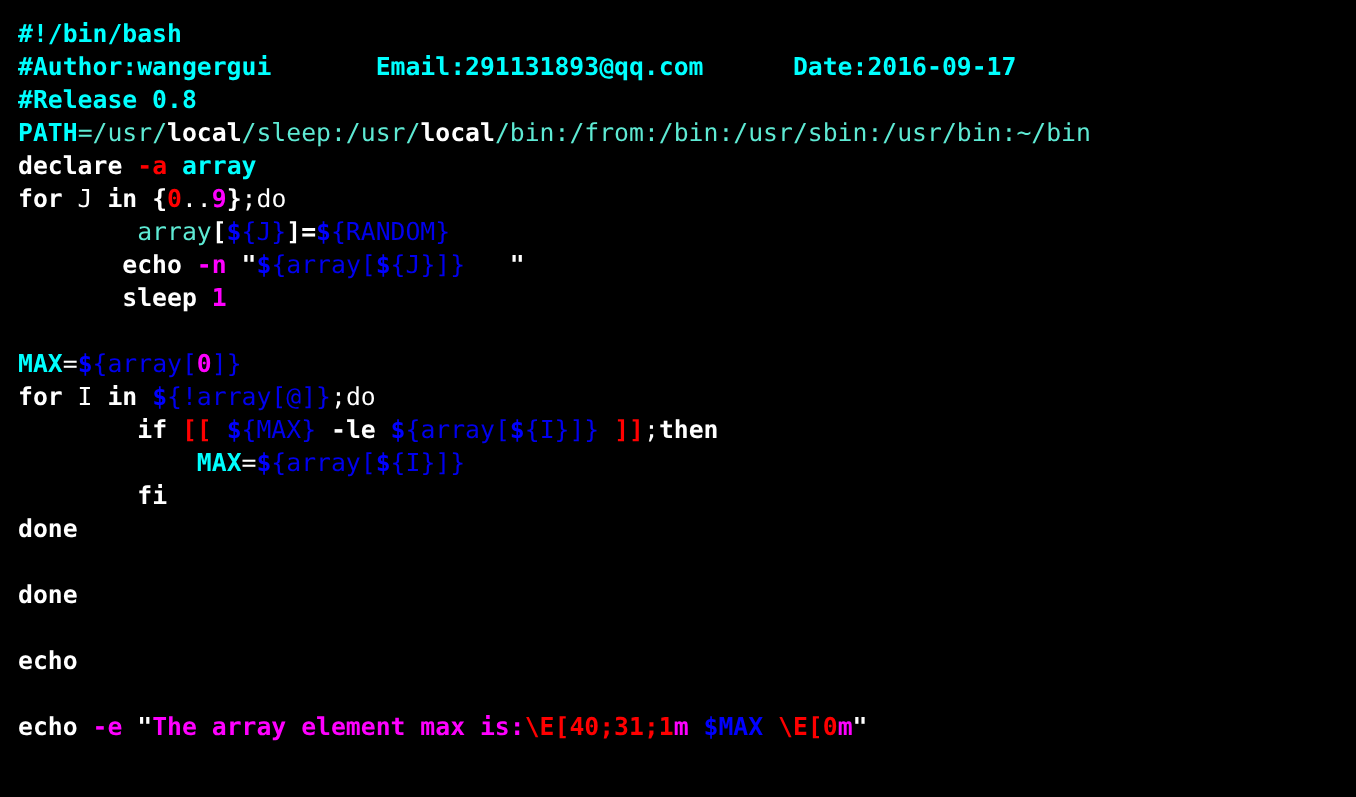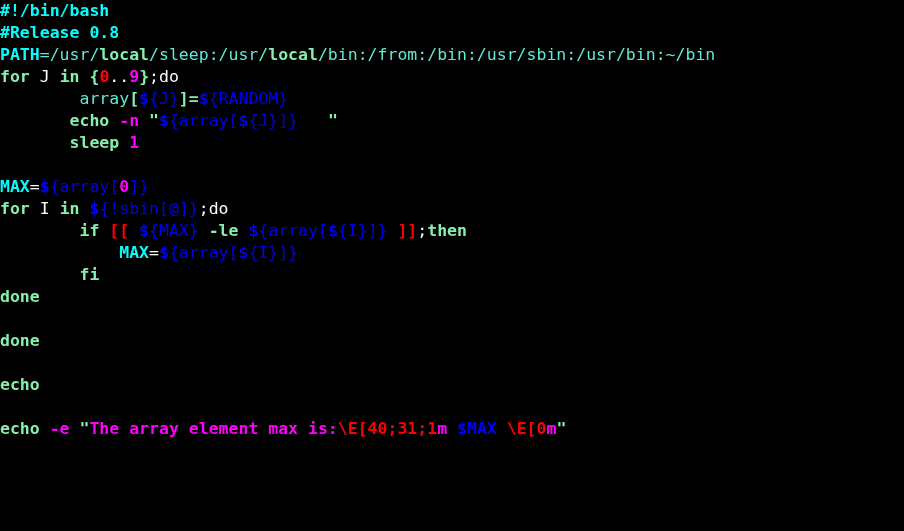--- a/index.html
+++ b/index.html
@@ -11,56 +11,58 @@
     width: 904px;
     height: 531px;
     overflow: hidden;
     font-family: "DejaVu Sans Mono", "Liberation Mono", monospace;
   }
   #editor {
     position: relative;
     width: 904px;
     height: 531px;
     background: #000000;
-    padding: 0;
+    padding: 12px;
     box-sizing: border-box;
   }
   .code-line {
     height: 22px;
     line-height: 22px;
     font-size: 16.5px;
     white-space: pre;
     letter-spacing: 0px;
     font-family: "DejaVu Sans Mono", "Liberation Mono", monospace;
   }
   .tok { white-space: pre; }
   .c-cyanb   { color: #00ffff; font-weight: bold; }
   .c-white   { color: #5eead4; }
   .c-whiteb  { color: #ffffff; }
-  .c-yellowb { color: #86efac; font-weight: bold; }
+  .c-yellowb { color: #ffffff; font-weight: bold; }
   .c-redb    { color: #ff0000; font-weight: bold; }
   .c-magentab{ color: #ff00ff; font-weight: bold; }
   .c-blue    { color: #0000ee; }
   .c-blueb   { color: #0000ff; font-weight: bold; }
 </style>
 </head>
 <body>
 
 <div id="editor">
   <div id="code-body">
       <div class="code-line"><span class="tok c-cyanb">#!/bin/bash</span></div>
+      <div class="code-line"><span class="tok c-cyanb">#Author:wangergui</span><span class="tok c-white">       </span><span class="tok c-cyanb">Email:291131893@qq.com</span><span class="tok c-white">      </span><span class="tok c-cyanb">Date:2016-09-17</span></div>
       <div class="code-line"><span class="tok c-cyanb">#Release 0.8</span></div>
       <div class="code-line"><span class="tok c-cyanb">PATH</span><span class="tok c-white">=/usr/</span><span class="tok c-yellowb">local</span><span class="tok c-white">/sleep:/usr/</span><span class="tok c-yellowb">local</span><span class="tok c-white">/bin:/from:/bin:/usr/sbin:/usr/bin:~/bin</span></div>
+      <div class="code-line"><span class="tok c-yellowb">declare</span><span class="tok c-white"> </span><span class="tok c-redb">-a</span><span class="tok c-white"> </span><span class="tok c-cyanb">array</span></div>
       <div class="code-line"><span class="tok c-yellowb">for</span><span class="tok c-whiteb"> J </span><span class="tok c-yellowb">in</span><span class="tok c-whiteb"> </span><span class="tok c-yellowb">{</span><span class="tok c-redb">0</span><span class="tok c-whiteb">..</span><span class="tok c-magentab">9</span><span class="tok c-yellowb">}</span><span class="tok c-whiteb">;do</span></div>
       <div class="code-line"><span class="tok c-white">        array</span><span class="tok c-yellowb">[</span><span class="tok c-blueb">$</span><span class="tok c-blue">{J}</span><span class="tok c-yellowb">]</span><span class="tok c-yellowb">=</span><span class="tok c-blueb">$</span><span class="tok c-blue">{RANDOM}</span></div>
       <div class="code-line"><span class="tok c-white">       </span><span class="tok c-yellowb">echo</span><span class="tok c-white"> </span><span class="tok c-magentab">-n</span><span class="tok c-white"> </span><span class="tok c-yellowb">"</span><span class="tok c-blueb">$</span><span class="tok c-blue">{array[</span><span class="tok c-blueb">$</span><span class="tok c-blue">{J}]}</span><span class="tok c-white">   </span><span class="tok c-yellowb">"</span></div>
       <div class="code-line"><span class="tok c-white">       </span><span class="tok c-yellowb">sleep</span><span class="tok c-white"> </span><span class="tok c-magentab">1</span></div>
       <div class="code-line">&nbsp;</div>
       <div class="code-line"><span class="tok c-cyanb">MAX</span><span class="tok c-whiteb">=</span><span class="tok c-blueb">$</span><span class="tok c-blue">{array[</span><span class="tok c-magentab">0</span><span class="tok c-blue">]}</span></div>
-      <div class="code-line"><span class="tok c-yellowb">for</span><span class="tok c-whiteb"> I </span><span class="tok c-yellowb">in</span><span class="tok c-whiteb"> </span><span class="tok c-blueb">$</span><span class="tok c-blue">{!sbin[@]}</span><span class="tok c-whiteb">;do</span></div>
+      <div class="code-line"><span class="tok c-yellowb">for</span><span class="tok c-whiteb"> I </span><span class="tok c-yellowb">in</span><span class="tok c-whiteb"> </span><span class="tok c-blueb">$</span><span class="tok c-blue">{!array[@]}</span><span class="tok c-whiteb">;do</span></div>
       <div class="code-line"><span class="tok c-white">        </span><span class="tok c-yellowb">if</span><span class="tok c-white"> </span><span class="tok c-redb">[[</span><span class="tok c-white"> </span><span class="tok c-blueb">$</span><span class="tok c-blue">{MAX}</span><span class="tok c-white"> </span><span class="tok c-yellowb">-le</span><span class="tok c-white"> </span><span class="tok c-blueb">$</span><span class="tok c-blue">{array[</span><span class="tok c-blueb">$</span><span class="tok c-blue">{I}]}</span><span class="tok c-white"> </span><span class="tok c-redb">]]</span><span class="tok c-whiteb">;</span><span class="tok c-yellowb">then</span></div>
       <div class="code-line"><span class="tok c-white">            </span><span class="tok c-cyanb">MAX</span><span class="tok c-whiteb">=</span><span class="tok c-blueb">$</span><span class="tok c-blue">{array[</span><span class="tok c-blueb">$</span><span class="tok c-blue">{I}]}</span></div>
       <div class="code-line"><span class="tok c-white">        </span><span class="tok c-yellowb">fi</span></div>
       <div class="code-line"><span class="tok c-yellowb">done</span></div>
       <div class="code-line">&nbsp;</div>
       <div class="code-line"><span class="tok c-yellowb">done</span></div>
       <div class="code-line">&nbsp;</div>
       <div class="code-line"><span class="tok c-yellowb">echo</span></div>
       <div class="code-line">&nbsp;</div>
       <div class="code-line"><span class="tok c-yellowb">echo</span><span class="tok c-white"> </span><span class="tok c-magentab">-e</span><span class="tok c-white"> </span><span class="tok c-yellowb">"</span><span class="tok c-magentab">The array element max is:</span><span class="tok c-redb">\E[40;31;1</span><span class="tok c-magentab">m</span><span class="tok c-white"> </span><span class="tok c-blueb">$MAX</span><span class="tok c-white"> </span><span class="tok c-redb">\E[0</span><span class="tok c-magentab">m</span><span class="tok c-yellowb">"</span></div>

